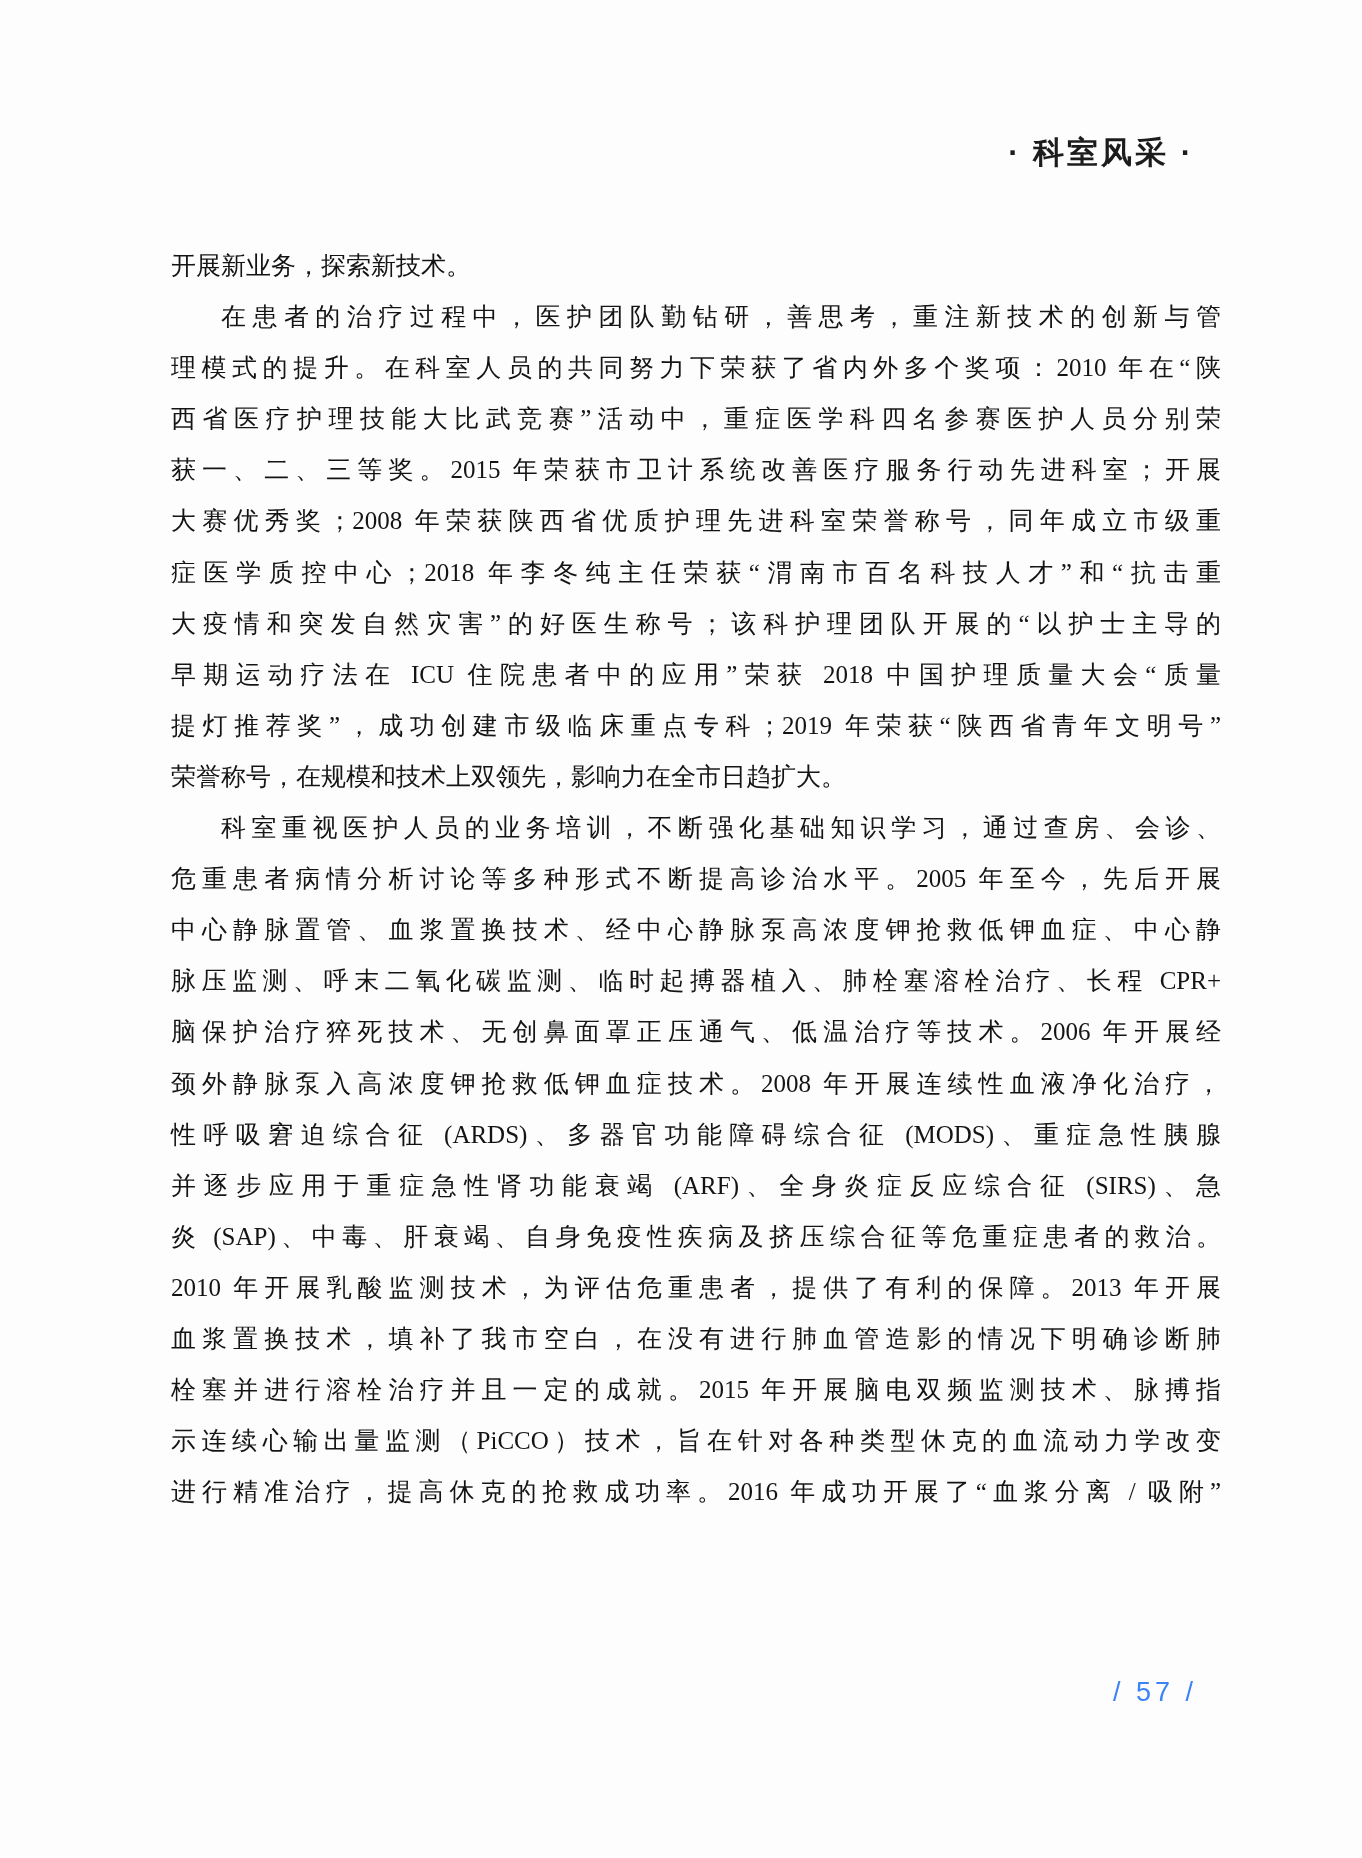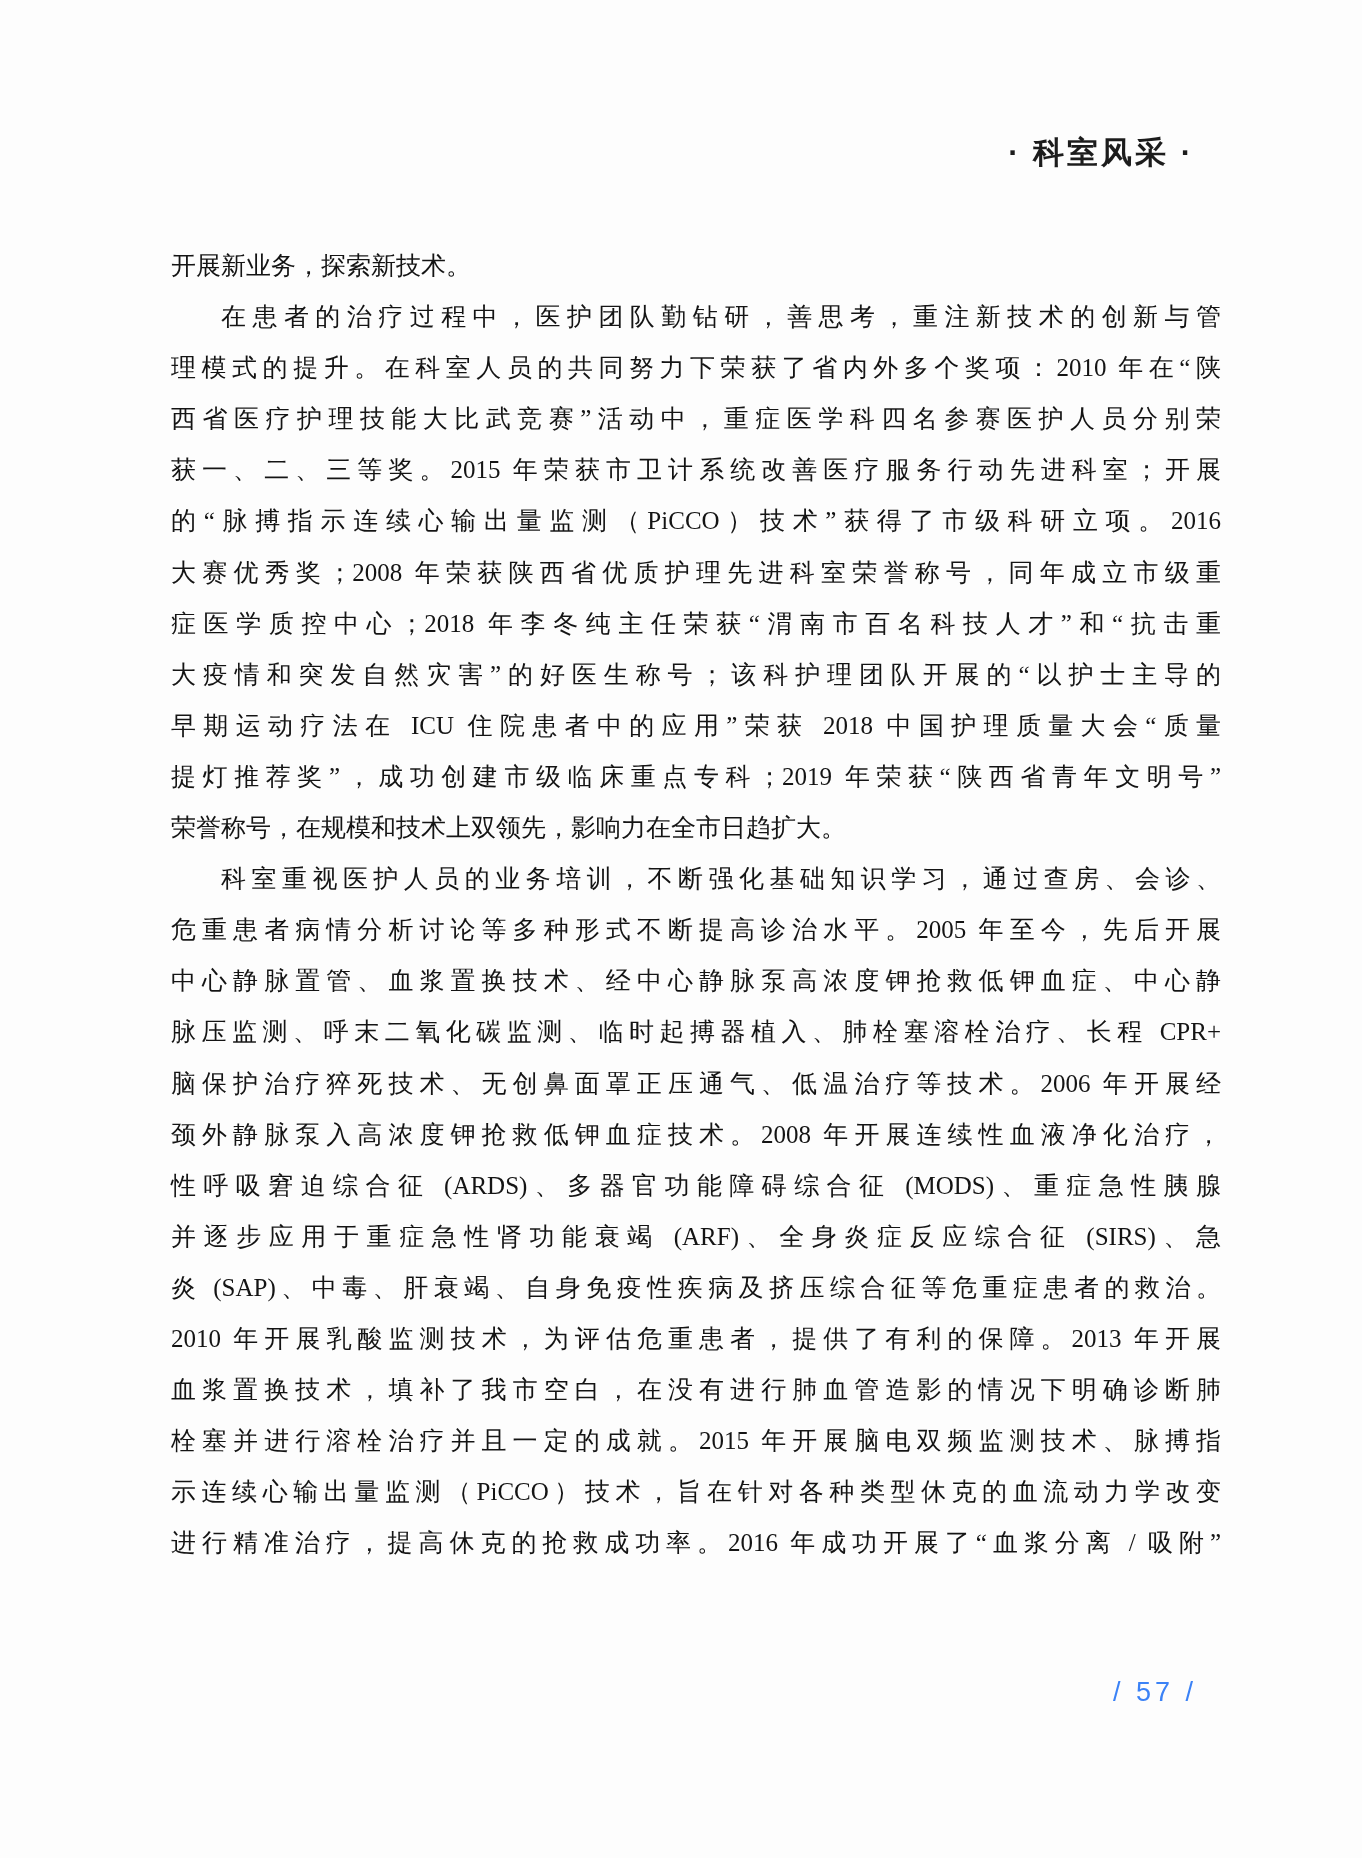--- a/index.html
+++ b/index.html
@@ -69,21 +69,20 @@
 
 <div class="page">
   <div class="running-header">· 科室风采 ·</div>
 
   <div class="text-block" id="text-block">
       <div class="text-line no-justify">开展新业务，探索新技术。</div>
       <div class="text-line indent">在患者的治疗过程中，医护团队勤钻研，善思考，重注新技术的创新与管</div>
       <div class="text-line">理模式的提升。在科室人员的共同努力下荣获了省内外多个奖项：2010 年在“陕</div>
       <div class="text-line">西省医疗护理技能大比武竞赛”活动中，重症医学科四名参赛医护人员分别荣</div>
       <div class="text-line">获一、二、三等奖。2015 年荣获市卫计系统改善医疗服务行动先进科室；开展</div>
-      <div class="text-line">的“脉搏指示连续心输出量监测（PiCCO）技术”获得了市级科研立项。2016</div>
       <div class="text-line">大赛优秀奖；2008 年荣获陕西省优质护理先进科室荣誉称号，同年成立市级重</div>
       <div class="text-line">症医学质控中心；2018 年李冬纯主任荣获“渭南市百名科技人才”和“抗击重</div>
       <div class="text-line">大疫情和突发自然灾害”的好医生称号；该科护理团队开展的“以护士主导的</div>
       <div class="text-line">早期运动疗法在 ICU 住院患者中的应用”荣获 2018 中国护理质量大会“质量</div>
       <div class="text-line">提灯推荐奖”，成功创建市级临床重点专科；2019 年荣获“陕西省青年文明号”</div>
       <div class="text-line no-justify">荣誉称号，在规模和技术上双领先，影响力在全市日趋扩大。</div>
       <div class="text-line indent">科室重视医护人员的业务培训，不断强化基础知识学习，通过查房、会诊、</div>
       <div class="text-line">危重患者病情分析讨论等多种形式不断提高诊治水平。2005 年至今，先后开展</div>
       <div class="text-line">中心静脉置管、血浆置换技术、经中心静脉泵高浓度钾抢救低钾血症、中心静</div>
       <div class="text-line">脉压监测、呼末二氧化碳监测、临时起搏器植入、肺栓塞溶栓治疗、长程 CPR+</div>

